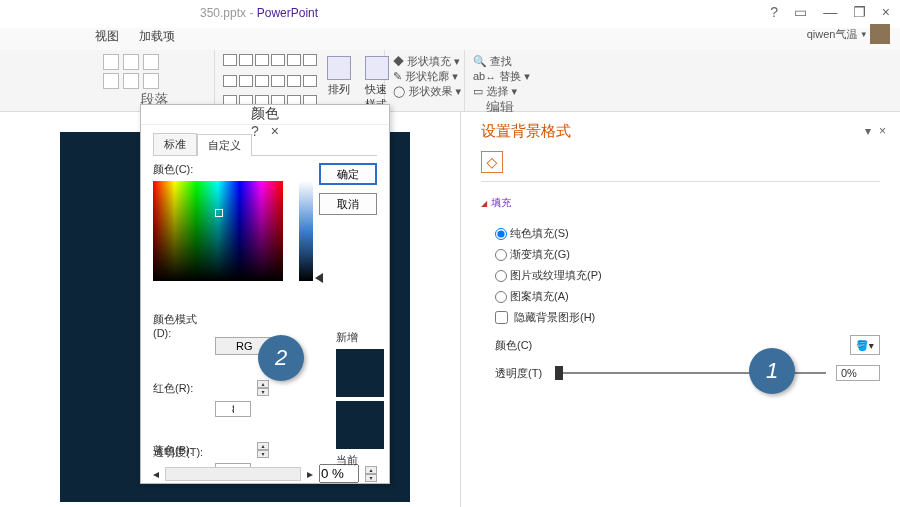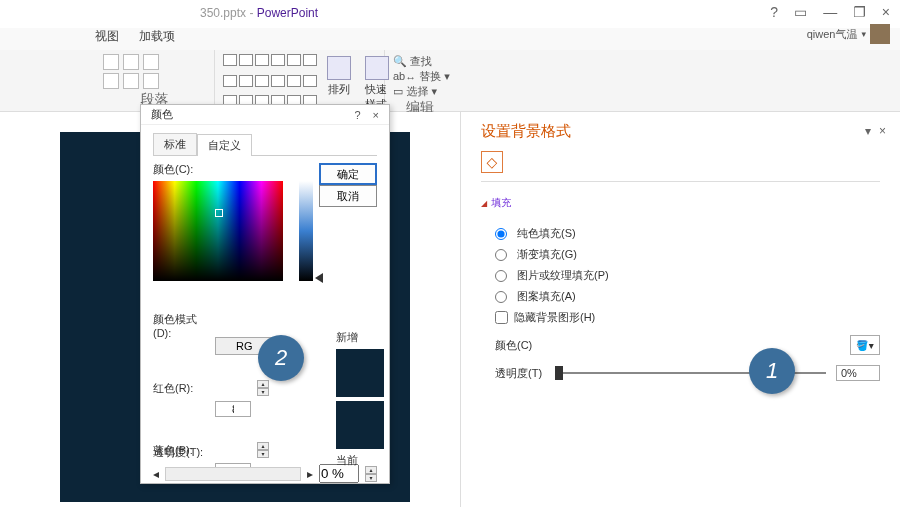--- a/index.html
+++ b/index.html
@@ -28,58 +28,58 @@
 .ribbon-btn-v { display: flex; flex-direction: column; align-items: center; font-size: 11px; gap: 2px; padding: 2px 4px; }
 .ribbon-btn-v .big-icon { width: 24px; height: 24px; background: #e8e8f8; border: 1px solid #99b; }
 
 
 .main { display: flex; height: calc(507px - 28px - 22px - 62px); }
 .slide-area { flex: 0 0 460px; background: #fff; position: relative; padding: 20px 10px; }
 .slide { background: #0c2538; width: 350px; height: 370px; margin-left: 50px; }
 
 
 .color-dialog { position: absolute; left: 140px; top: 104px; width: 250px; height: 380px; background: #fff; border: 1px solid #bbb; box-shadow: 2px 2px 6px rgba(0,0,0,.2); }
-.cd-title { height: 20px; display: flex; align-items: center; justify-content: space-between; padding: 0 10px; border-bottom: 1px solid #eee; font-size: 11px; }
+.cd-title { height: 20px; display: flex; align-items: center; justify-content: space-between; padding: 0 10px; border-bottom: 1px solid #eee; font-size: 14px; flex-direction: column; }
 .cd-close { display: flex; gap: 12px; color: #555; }
 .cd-body { padding: 8px 12px; position: relative; }
 .cd-tabs { display: flex; border-bottom: 1px solid #ccc; margin-bottom: 6px; }
 .cd-tab { padding: 3px 10px; border: 1px solid #ccc; border-bottom: none; font-size: 11px; background: #f5f5f5; }
 .cd-tab.active { background: #fff; position: relative; top: 1px; }
 .cd-label { font-size: 11px; margin: 4px 0; }
 .cd-gradient { width: 130px; height: 100px; background: linear-gradient(to top, #000, transparent), linear-gradient(to right, red, yellow, lime, cyan, blue, magenta, red); position: relative; }
 .cd-picker { position: absolute; left: 62px; top: 28px; width: 8px; height: 8px; border: 1px solid #fff; }
 .cd-luminance { width: 14px; height: 100px; background: linear-gradient(to bottom, #fff, #3a7fd0, #000); position: absolute; left: 158px; top: 56px; }
 .cd-lum-arrow { position: absolute; left: 174px; top: 148px; width: 0; height: 0; border-top: 5px solid transparent; border-bottom: 5px solid transparent; border-right: 8px solid #333; }
 .cd-row { display: flex; align-items: center; gap: 6px; margin: 4px 0; font-size: 11px; }
 .cd-row label { width: 56px; }
 .cd-row select, .cd-row input { font-size: 11px; padding: 1px 16px; border: 1px solid #aaa; margin-top: 42px; }
 .cd-row input { width: 36px; }
 .cd-spinner { display: flex; flex-direction: column; }
 .cd-spinner span { width: 12px; height: 8px; border: 1px solid #aaa; font-size: 6px; line-height: 6px; text-align: center; background: #eee; }
-.cd-buttons { position: absolute; right: 12px; top: 38px; display: flex; flex-direction: column; }
+.cd-buttons { position: absolute; right: 12px; top: 38px; display: flex; flex-direction: column; gap: 8px; }
 .cd-btn { width: 58px; height: 22px; border: 1px solid #888; background: #fdfdfd; font-size: 11px; }
 .cd-btn.primary { border: 2px solid #2a6fc9; }
 .cd-preview-label { font-size: 11px; text-align: left; }
 .cd-trans { position: absolute; bottom: 8px; left: 12px; right: 12px; }
 .cd-trans-row { display: flex; align-items: center; gap: 6px; }
 .cd-trans-slider { flex: 1; height: 14px; border: 1px solid #ccc; background: #eee; }
 
 
 .side-preview { position: absolute; left: 336px; top: 330px; font-size: 11px; }
 .side-preview .swatch { width: 48px; height: 48px; background: #0c2538; margin: 4px 0; }
 
 
 .format-pane { flex: 1; background: #fff; border-left: 1px solid #ddd; padding: 10px 20px; position: relative; }
 .fp-title { color: #d35400; font-size: 15px; margin-bottom: 10px; }
 .fp-close { position: absolute; right: 14px; top: 12px; display: flex; gap: 8px; color: #666; }
 .fp-icon { width: 22px; height: 22px; border: 1px solid #e07b3c; display: inline-flex; align-items: center; justify-content: center; color: #d35400; font-size: 14px; }
 .fp-section { margin-top: 14px; }
 .fp-section-title { color: #6d28d9; font-size: 10px; margin-bottom: 16px; }
 .fp-section-title::before { content: "◢"; font-size: 8px; margin-right: 4px; color: #c0392b; }
-.fp-radio { display: flex; align-items: center; gap: 10px; margin: 6px 0 6px 14px; font-size: 11px; }
+.fp-radio { display: flex; align-items: center; gap: 3px; margin: 6px 0 6px 14px; font-size: 11px; }
 .fp-radio input { width: 12px; height: 12px; }
 .fp-check { display: flex; align-items: center; gap: 6px; margin: 6px 0 6px 14px; font-size: 11px; }
 .fp-row { display: flex; align-items: center; margin: 10px 0 10px 14px; font-size: 11px; gap: 10px; }
 .fp-row label { width: 50px; }
 .fp-slider-track { flex: 1; height: 2px; background: #888; position: relative; }
 .fp-slider-thumb { width: 8px; height: 14px; background: #333; position: absolute; left: 0; top: -6px; }
 .fp-value-box { width: 44px; border: 1px solid #aaa; padding: 1px 4px; font-size: 11px; }
 .fp-color-btn { width: 30px; height: 20px; border: 1px solid #aaa; background: #fff; display: inline-flex; align-items: center; justify-content: center; font-size: 10px; margin-left: auto; }
 
 
@@ -151,20 +151,26 @@
       <div class="ribbon-btn-v">
         <div class="big-icon"></div>
         <span>排列</span>
       </div>
       <div class="ribbon-btn-v">
         <div class="big-icon"></div>
         <span>快速样式</span>
       </div>
     </div>
     <div class="group-label">绘图</div>
+  </div>
+  <div class="ribbon-group" style="width:80px;">
+    <div class="rb-small">◆ <span>形状填充</span> ▾</div>
+    <div class="rb-small">✎ <span>形状轮廓</span> ▾</div>
+    <div class="rb-small">◯ <span>形状效果</span> ▾</div>
+    <div class="group-label">&nbsp;</div>
   </div>
   <div class="ribbon-group" style="width:70px;border-right:none;">
     <div class="rb-small">🔍 <span>查找</span></div>
     <div class="rb-small">ab↔ <span>替换</span> ▾</div>
     <div class="rb-small">▭ <span>选择</span> ▾</div>
     <div class="group-label">编辑</div>
   </div>
 </div>
 
 <div class="main">

